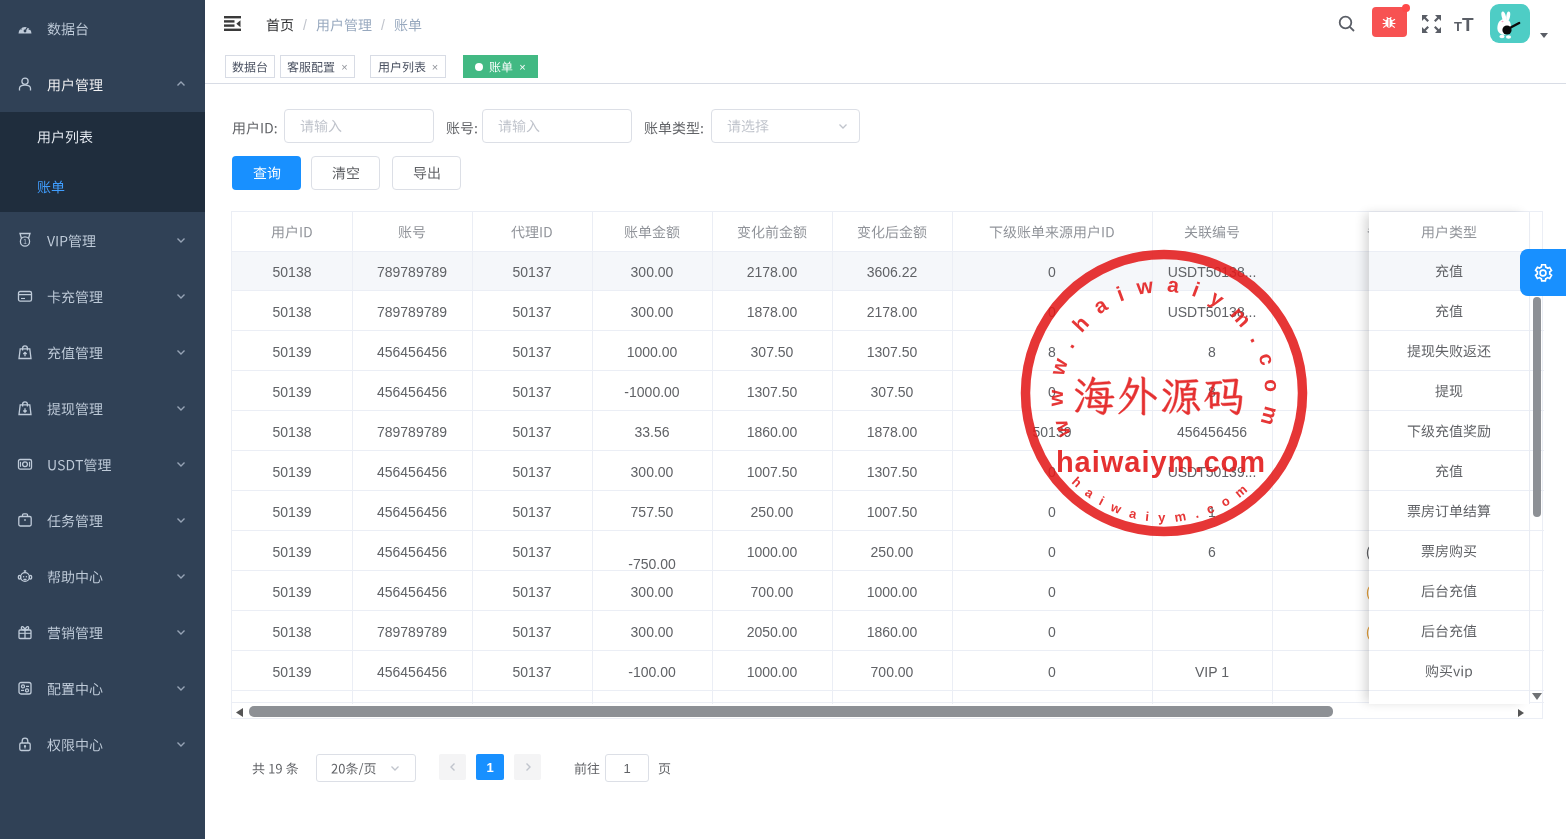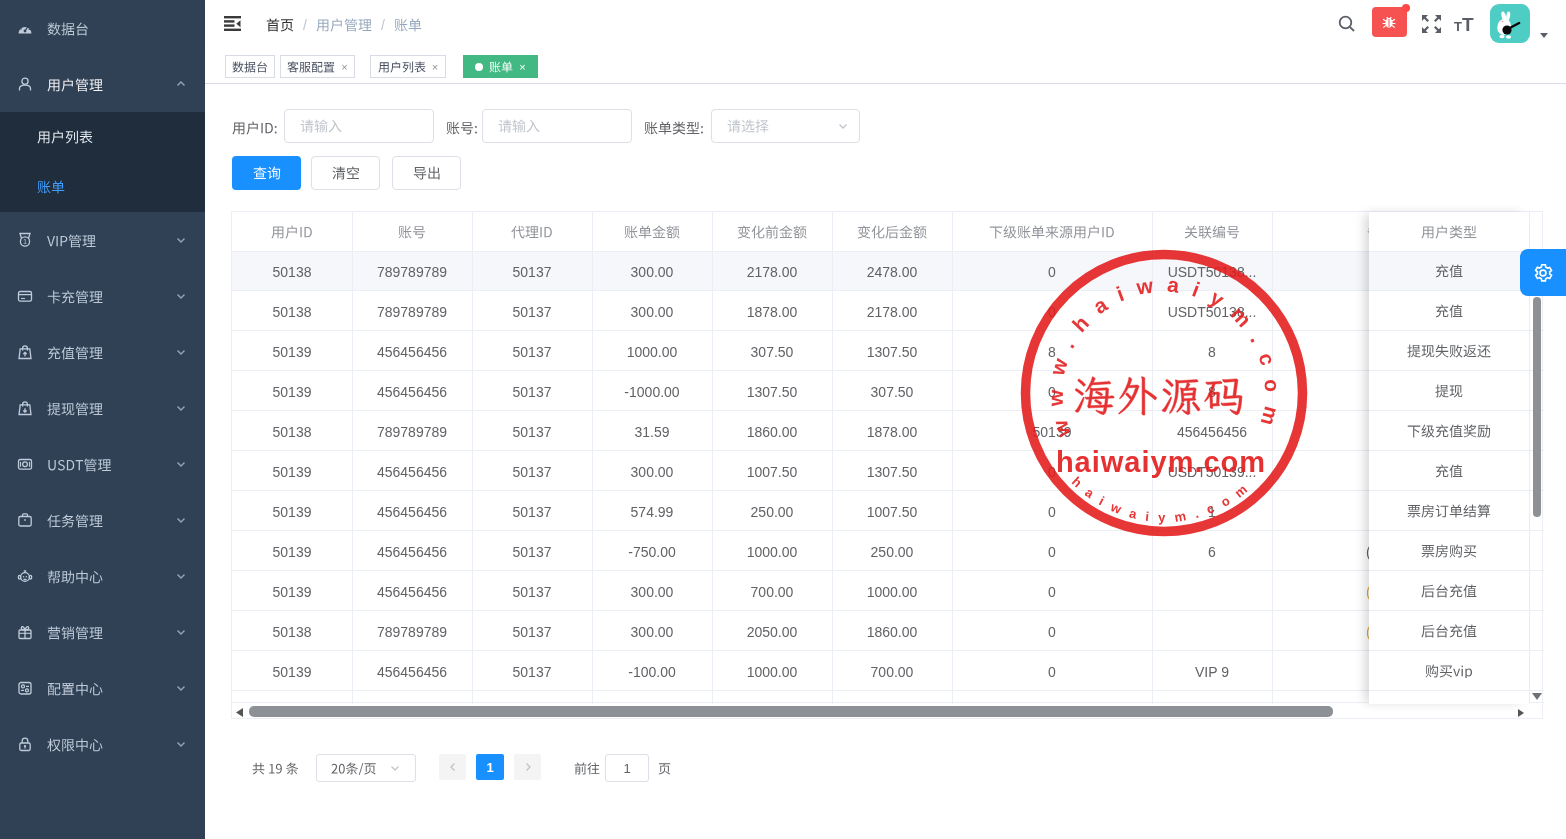--- a/index.html
+++ b/index.html
@@ -500,21 +500,21 @@
         <div style="position:absolute;left:480px;top:0;width:1px;height:492px;background:#ebeef5"></div>
         <div style="position:absolute;left:600px;top:0;width:1px;height:492px;background:#ebeef5"></div>
         <div style="position:absolute;left:720px;top:0;width:1px;height:492px;background:#ebeef5"></div>
         <div style="position:absolute;left:920px;top:0;width:1px;height:492px;background:#ebeef5"></div>
         <div style="position:absolute;left:1040px;top:0;width:1px;height:492px;background:#ebeef5"></div>
         <div class="bc" style="left:0px;top:40px;width:120px">50138</div>
         <div class="bc" style="left:120px;top:40px;width:120px">789789789</div>
         <div class="bc" style="left:240px;top:40px;width:120px">50137</div>
         <div class="bc" style="left:360px;top:40px;width:120px">300.00</div>
         <div class="bc" style="left:480px;top:40px;width:120px">2178.00</div>
-        <div class="bc" style="left:600px;top:40px;width:120px">2478.00</div>
+        <div class="bc" style="left:600px;top:40px;width:120px">3606.22</div>
         <div class="bc" style="left:720px;top:40px;width:200px">0</div>
         <div class="bc" style="left:920px;top:40px;width:120px">USDT50138...</div>
         <div class="bc" style="left:0px;top:80px;width:120px">50138</div>
         <div class="bc" style="left:120px;top:80px;width:120px">789789789</div>
         <div class="bc" style="left:240px;top:80px;width:120px">50137</div>
         <div class="bc" style="left:360px;top:80px;width:120px">300.00</div>
         <div class="bc" style="left:480px;top:80px;width:120px">1878.00</div>
         <div class="bc" style="left:600px;top:80px;width:120px">2178.00</div>
         <div class="bc" style="left:720px;top:80px;width:200px">0</div>
         <div class="bc" style="left:920px;top:80px;width:120px">USDT50138...</div>
@@ -530,45 +530,45 @@
         <div class="bc" style="left:120px;top:160px;width:120px">456456456</div>
         <div class="bc" style="left:240px;top:160px;width:120px">50137</div>
         <div class="bc" style="left:360px;top:160px;width:120px">-1000.00</div>
         <div class="bc" style="left:480px;top:160px;width:120px">1307.50</div>
         <div class="bc" style="left:600px;top:160px;width:120px">307.50</div>
         <div class="bc" style="left:720px;top:160px;width:200px">0</div>
         <div class="bc" style="left:920px;top:160px;width:120px">8</div>
         <div class="bc" style="left:0px;top:200px;width:120px">50138</div>
         <div class="bc" style="left:120px;top:200px;width:120px">789789789</div>
         <div class="bc" style="left:240px;top:200px;width:120px">50137</div>
-        <div class="bc" style="left:360px;top:200px;width:120px">31.59</div>
+        <div class="bc" style="left:360px;top:200px;width:120px">33.56</div>
         <div class="bc" style="left:480px;top:200px;width:120px">1860.00</div>
         <div class="bc" style="left:600px;top:200px;width:120px">1878.00</div>
         <div class="bc" style="left:720px;top:200px;width:200px">50139</div>
         <div class="bc" style="left:920px;top:200px;width:120px">456456456</div>
         <div class="bc" style="left:0px;top:240px;width:120px">50139</div>
         <div class="bc" style="left:120px;top:240px;width:120px">456456456</div>
         <div class="bc" style="left:240px;top:240px;width:120px">50137</div>
         <div class="bc" style="left:360px;top:240px;width:120px">300.00</div>
         <div class="bc" style="left:480px;top:240px;width:120px">1007.50</div>
         <div class="bc" style="left:600px;top:240px;width:120px">1307.50</div>
         <div class="bc" style="left:720px;top:240px;width:200px">0</div>
         <div class="bc" style="left:920px;top:240px;width:120px">USDT50139...</div>
         <div class="bc" style="left:0px;top:280px;width:120px">50139</div>
         <div class="bc" style="left:120px;top:280px;width:120px">456456456</div>
         <div class="bc" style="left:240px;top:280px;width:120px">50137</div>
-        <div class="bc" style="left:360px;top:280px;width:120px">574.99</div>
+        <div class="bc" style="left:360px;top:280px;width:120px">757.50</div>
         <div class="bc" style="left:480px;top:280px;width:120px">250.00</div>
         <div class="bc" style="left:600px;top:280px;width:120px">1007.50</div>
         <div class="bc" style="left:720px;top:280px;width:200px">0</div>
         <div class="bc" style="left:920px;top:280px;width:120px">1</div>
         <div class="bc" style="left:0px;top:320px;width:120px">50139</div>
         <div class="bc" style="left:120px;top:320px;width:120px">456456456</div>
         <div class="bc" style="left:240px;top:320px;width:120px">50137</div>
-        <div class="bc" style="left:360px;top:320px;width:120px">-750.00</div>
+        <div class="bc" style="left:360px;top:332px;width:120px">-750.00</div>
         <div class="bc" style="left:480px;top:320px;width:120px">1000.00</div>
         <div class="bc" style="left:600px;top:320px;width:120px">250.00</div>
         <div class="bc" style="left:720px;top:320px;width:200px">0</div>
         <div class="bc" style="left:920px;top:320px;width:120px">6</div>
         <div class="bc" style="left:0px;top:360px;width:120px">50139</div>
         <div class="bc" style="left:120px;top:360px;width:120px">456456456</div>
         <div class="bc" style="left:240px;top:360px;width:120px">50137</div>
         <div class="bc" style="left:360px;top:360px;width:120px">300.00</div>
         <div class="bc" style="left:480px;top:360px;width:120px">700.00</div>
         <div class="bc" style="left:600px;top:360px;width:120px">1000.00</div>
@@ -580,21 +580,21 @@
         <div class="bc" style="left:480px;top:400px;width:120px">2050.00</div>
         <div class="bc" style="left:600px;top:400px;width:120px">1860.00</div>
         <div class="bc" style="left:720px;top:400px;width:200px">0</div>
         <div class="bc" style="left:0px;top:440px;width:120px">50139</div>
         <div class="bc" style="left:120px;top:440px;width:120px">456456456</div>
         <div class="bc" style="left:240px;top:440px;width:120px">50137</div>
         <div class="bc" style="left:360px;top:440px;width:120px">-100.00</div>
         <div class="bc" style="left:480px;top:440px;width:120px">1000.00</div>
         <div class="bc" style="left:600px;top:440px;width:120px">700.00</div>
         <div class="bc" style="left:720px;top:440px;width:200px">0</div>
-        <div class="bc" style="left:920px;top:440px;width:120px">VIP 9</div>
+        <div class="bc" style="left:920px;top:440px;width:120px">VIP 1</div>
       </div>
       <div style="position:absolute;left:1134px;top:320px;height:40px;display:flex;align-items:center;font-size:14px;color:#606266">(</div>
       <div style="position:absolute;left:1134px;top:360px;height:40px;display:flex;align-items:center;font-size:14px;color:#e6a23c">(0</div>
       <div style="position:absolute;left:1134px;top:400px;height:40px;display:flex;align-items:center;font-size:14px;color:#e6a23c">(0</div>
       <div style="position:absolute;left:1297px;top:0;width:1px;height:492px;background:#ebeef5"></div>
       <div style="position:absolute;left:1137px;top:0;width:160px;height:492px;background:#fff;box-shadow:-6px 0 10px -2px rgba(0,0,0,.16)">
         <div class="hc" style="left:0;width:160px;background:#fff;border-bottom:1px solid #ebeef5">
           <svg class="z" style="width:56.0px;height:14px;fill:#909399;" viewBox="0 -880 4000 1000">
             <use href="#g7528" x="0"></use>
             <use href="#g6237" x="1000"></use>

